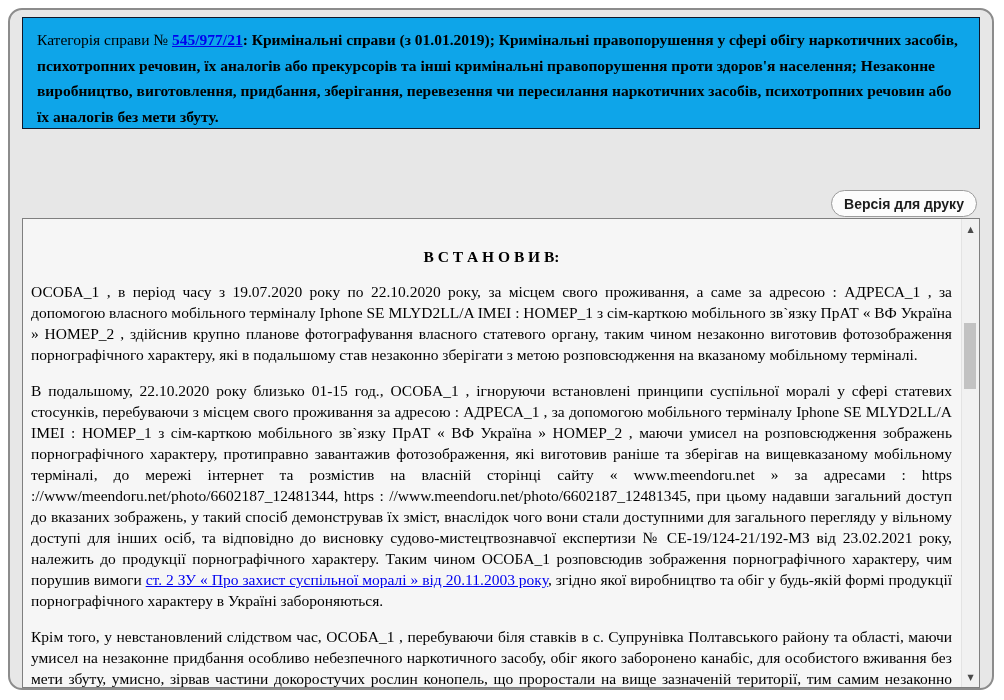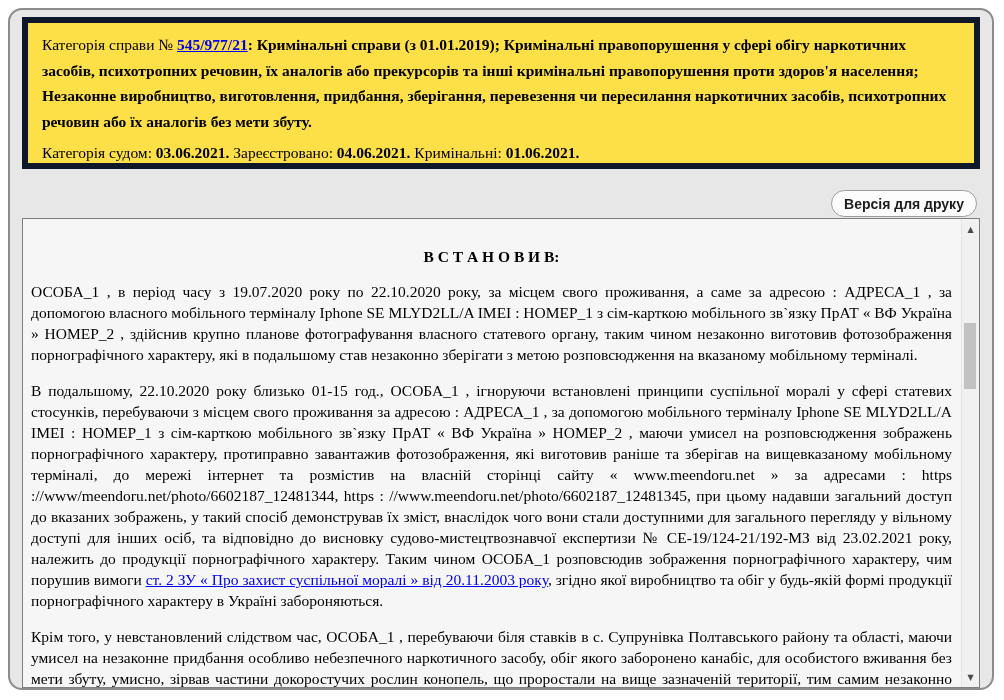--- a/index.html
+++ b/index.html
@@ -5,22 +5,22 @@
   html,body { margin:0; padding:0; }
   body {
     width:1004px; height:700px; background:#ffffff; position:relative;
     font-family:"Liberation Serif", serif; color:#000;
   }
   .outer {
     position:absolute; left:8px; top:8px; width:982px; height:678px;
     background:#e7e7e7; border:2px solid #8c8c8c; border-radius:14px;
   }
   .info-box {
-    position:absolute; left:12px; top:7px; width:958px; height:152px;
-    box-sizing:border-box; background:#fde047; border:6px solid #0f172a;
+    position:absolute; left:12px; top:7px; width:958px; height:112px;
+    box-sizing:border-box; background:#0ea5e9; border:1px solid #0f172a;
     padding:9px 14px; font-size:15.5px; overflow:hidden;
   }
   .category { margin:0; line-height:25.5px; }
   .category b { font-weight:bold; }
   .case-link { color:#0000EE; font-weight:bold; text-decoration:underline; }
   .dates { margin:6px 0 0; line-height:25px; }
   .num-row { margin:0; line-height:25px; }
   .print-btn {
     position:absolute; top:180px; right:15px; width:146px; height:27px;
     border-radius:14px; border:1px solid #9b9b9b; background:#fcfcfc;

